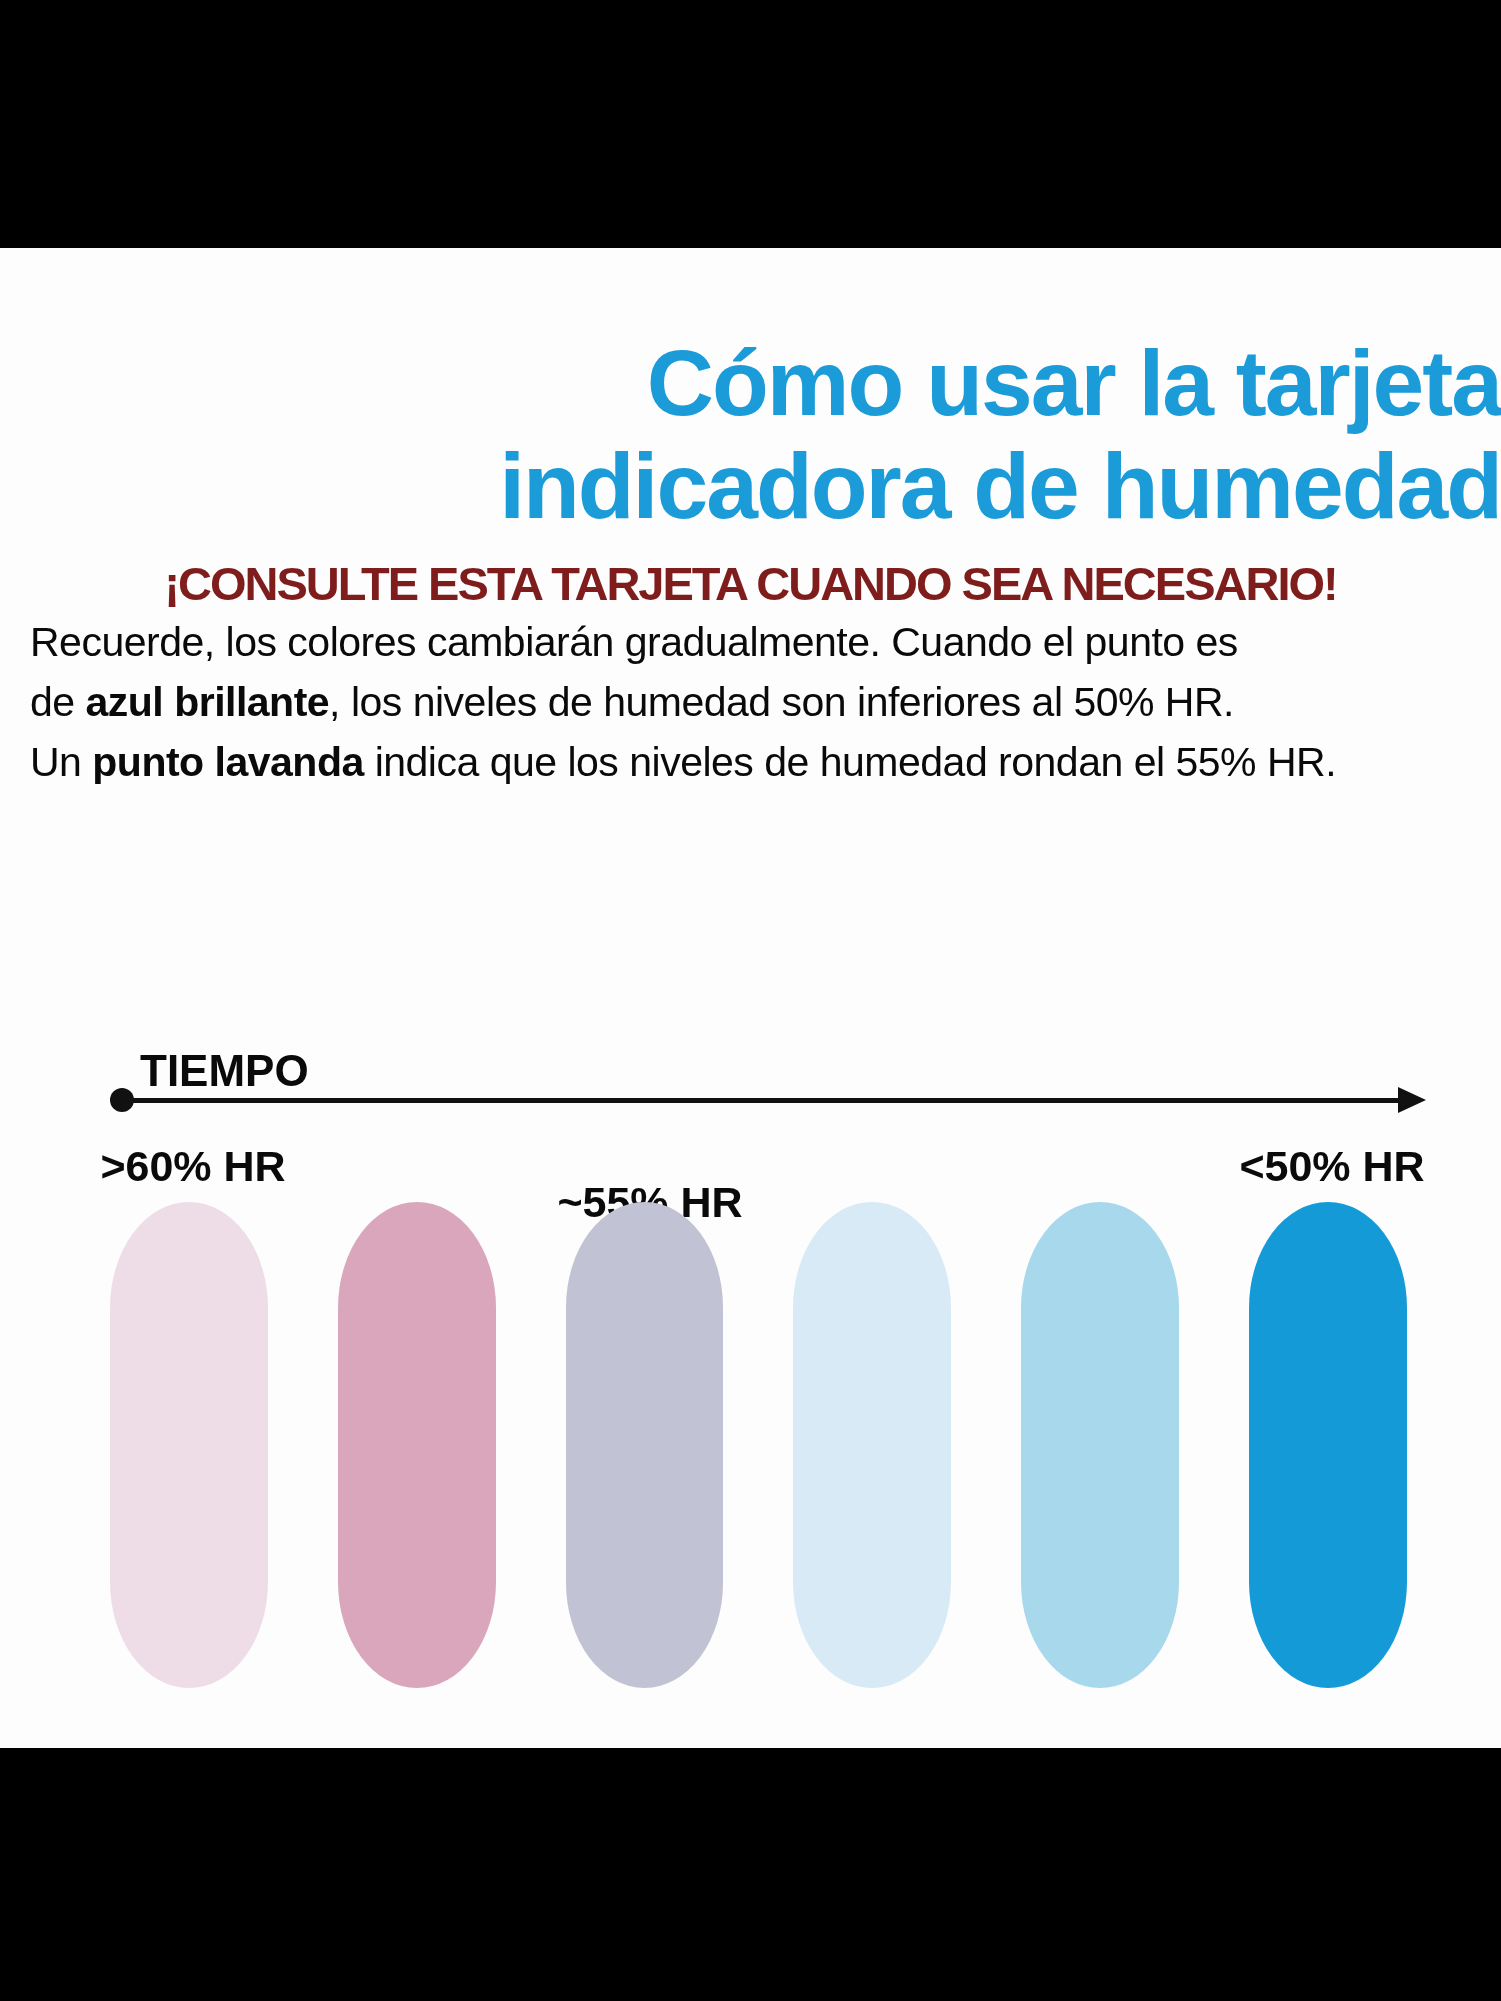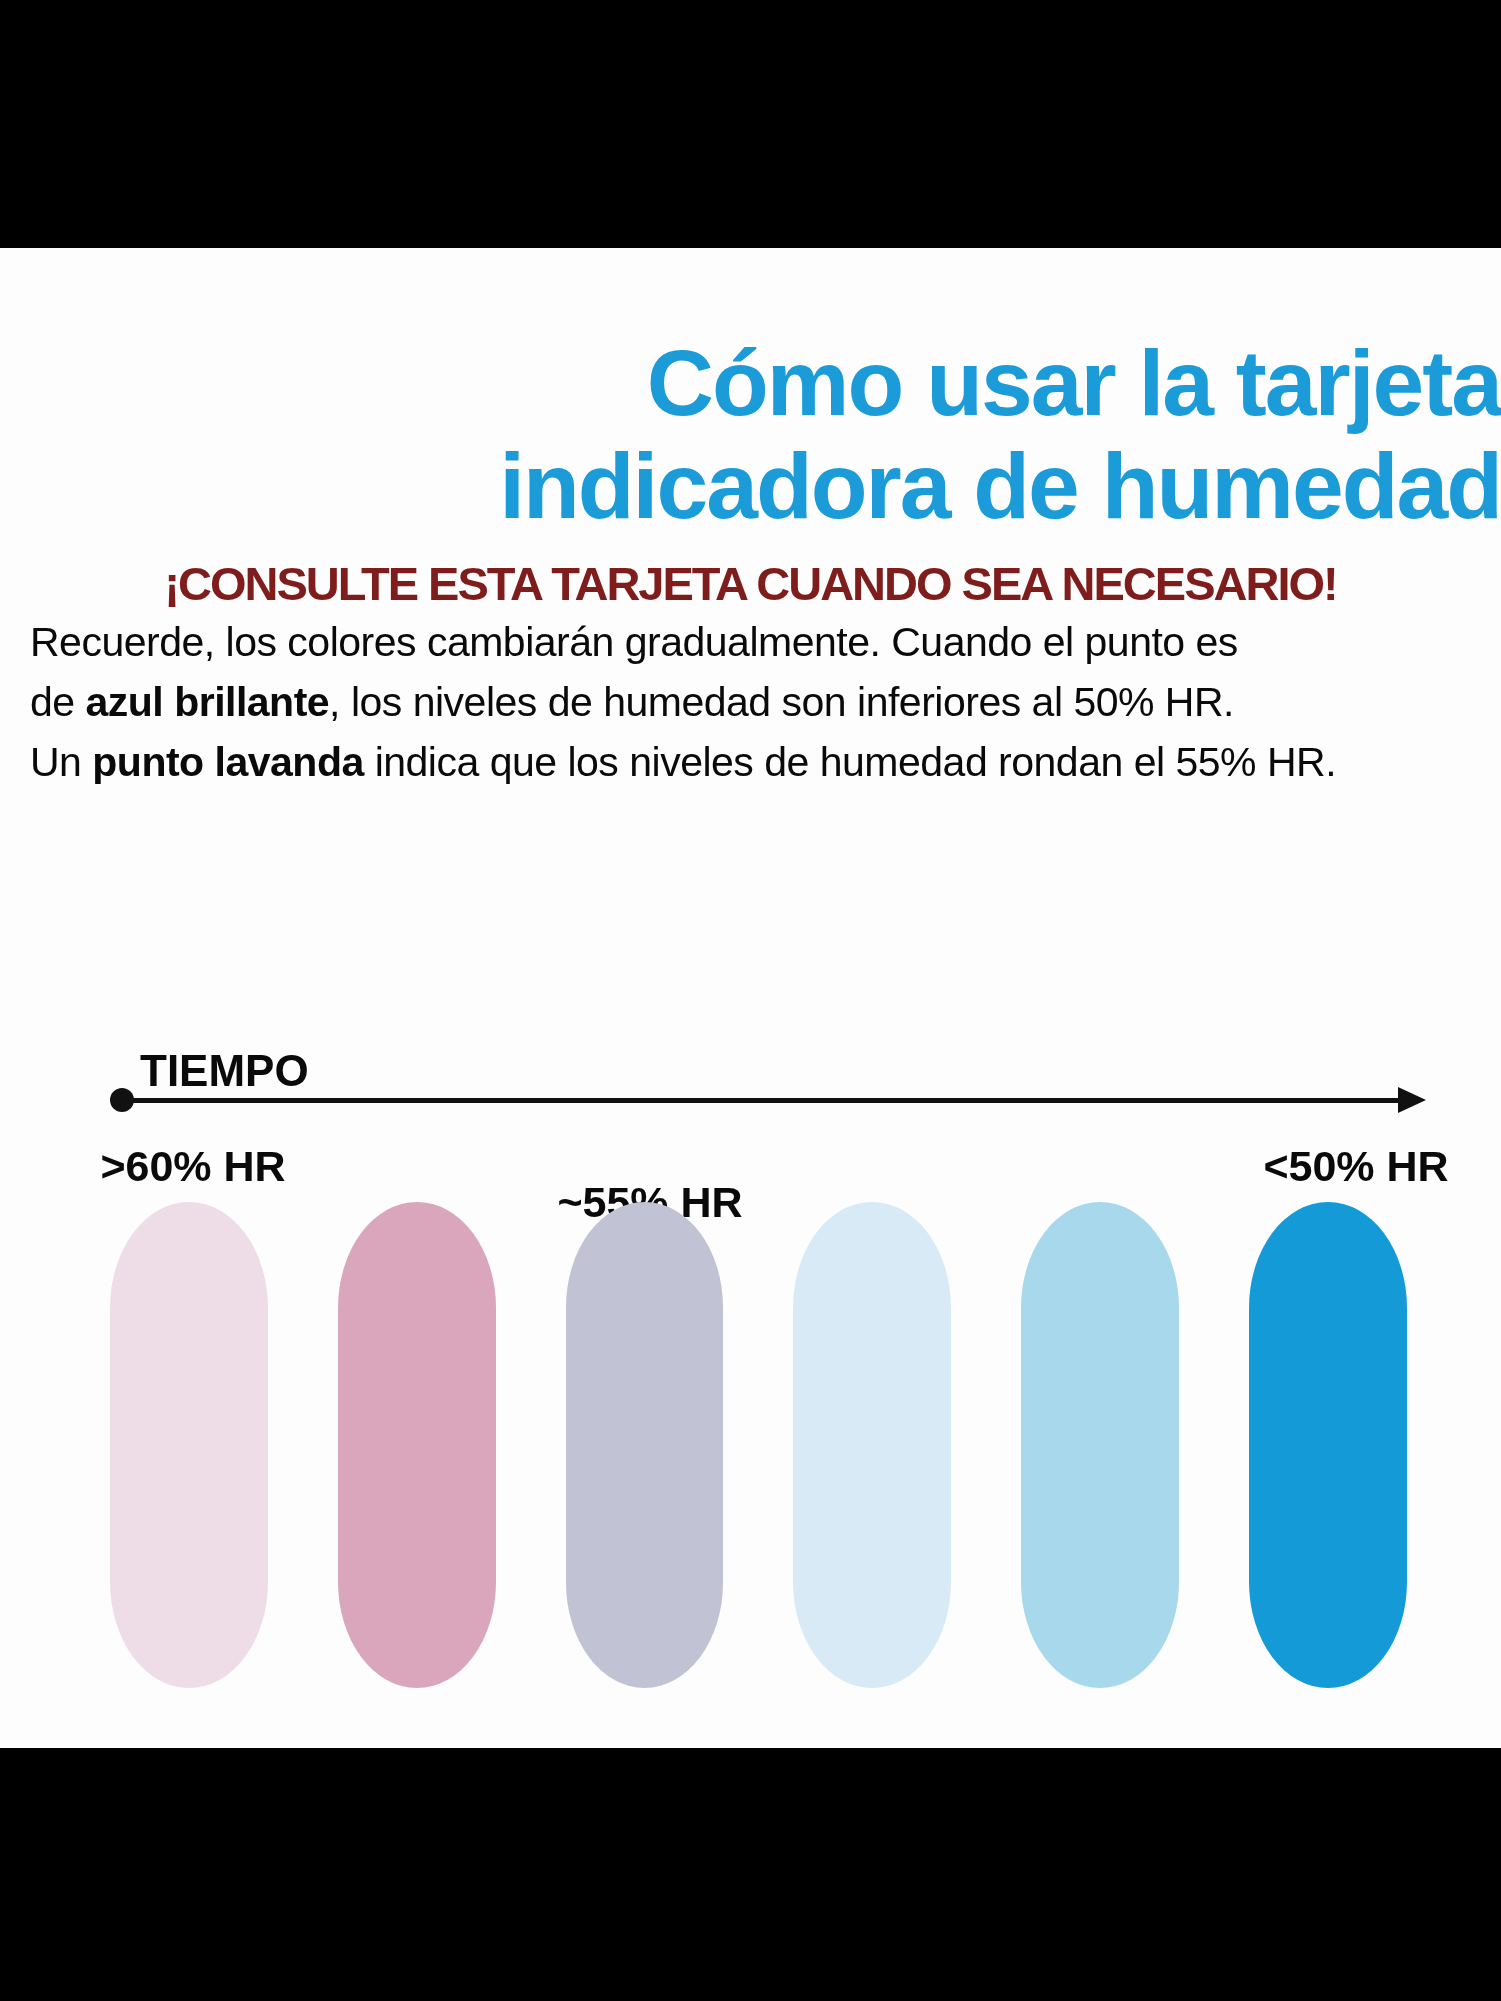--- a/index.html
+++ b/index.html
@@ -101,21 +101,21 @@
     position: absolute;
     top: 1142px;
     transform: translateX(-50%);
     font-size: 43px;
     font-weight: 700;
     color: #0a0a0a;
     white-space: nowrap;
   }
   .hr-label.l1 { left: 193px; }
   .hr-label.l2 { left: 650px; margin-top: 36px; }
-  .hr-label.l3 { left: 1332px; margin-left: 24px; }
+  .hr-label.l3 { left: 1332px; }
 
   .pills {
     position: absolute;
     top: 1202px;
     left: 110px;
     width: 1297px;
     height: 486px;
     display: flex;
     gap: 70px;
   }

